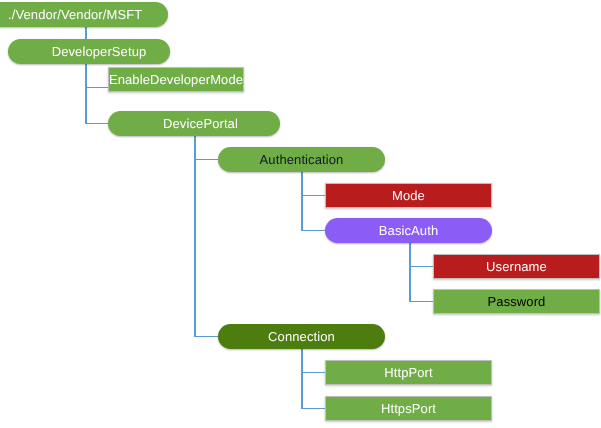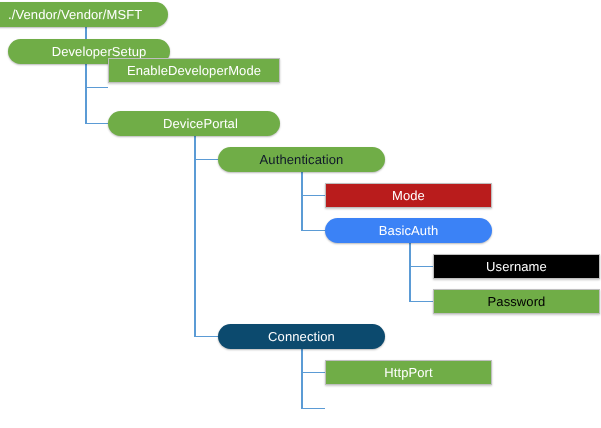--- a/index.html
+++ b/index.html
@@ -69,40 +69,43 @@
       <path d="M 410 243 L 410 301.5 L 433 301.5" fill="none" stroke="#5b9bd5" stroke-width="1.6" shape-rendering="crispEdges"></path>
       <path d="M 302 349 L 302 372.5 L 325 372.5" fill="none" stroke="#5b9bd5" stroke-width="1.6" shape-rendering="crispEdges"></path>
       <path d="M 302 349 L 302 408.5 L 325 408.5" fill="none" stroke="#5b9bd5" stroke-width="1.6" shape-rendering="crispEdges"></path>
     </svg>
 <div class="node pill root" style="left: -10px; top: 2px; width: 178px; height: 25px; background: rgb(112, 173, 71); color: rgb(255, 255, 255); justify-content: flex-start; padding-left: 18px;">
       <span>./Vendor/Vendor/MSFT</span>
     </div>
     <div class="node pill" style="left: 8px; top: 39px; width: 162px; height: 25px; background: rgb(112, 173, 71); color: rgb(255, 255, 255); padding-left: 20px;">
       <span>DeveloperSetup</span>
     </div>
-    <div class="node rect" style="left: 108px; top: 58px; width: 172px; height: 25px; background: rgb(112, 173, 71); color: rgb(255, 255, 255); border-color: rgb(191, 191, 191);">
+    <div class="node rect" style="left: 108px; top: 67px; width: 136px; height: 25px; background: rgb(112, 173, 71); color: rgb(255, 255, 255); border-color: rgb(191, 191, 191);">
       <span>EnableDeveloperMode</span>
     </div>
     <div class="node pill" style="left: 108px; top: 111px; width: 172px; height: 25px; background: rgb(112, 173, 71); color: rgb(255, 255, 255); padding-left: 13px;">
       <span>DevicePortal</span>
     </div>
     <div class="node pill" style="left: 218px; top: 147px; width: 167px; height: 25px; background: rgb(112, 173, 71); color: #0f172a;">
       <span>Authentication</span>
     </div>
     <div class="node rect" style="left: 325px; top: 183px; width: 167px; height: 25px; background: #b91c1c; color: rgb(255, 255, 255); border-color: rgb(191, 191, 191);">
       <span>Mode</span>
     </div>
-    <div class="node pill" style="left: 325px; top: 218px; width: 167px; height: 25px; background: #3b82f6; color: rgb(255, 255, 255);">
+    <div class="node pill" style="left: 325px; top: 218px; width: 167px; height: 25px; background: #8b5cf6; color: rgb(255, 255, 255);">
       <span>BasicAuth</span>
     </div>
-    <div class="node rect" style="left: 433px; top: 254px; width: 167px; height: 25px; background: #000000; color: rgb(255, 255, 255); border-color: rgb(191, 191, 191);">
+    <div class="node rect" style="left: 433px; top: 254px; width: 167px; height: 25px; background: #b91c1c; color: rgb(255, 255, 255); border-color: rgb(191, 191, 191);">
       <span>Username</span>
     </div>
     <div class="node rect" style="left: 433px; top: 289px; width: 167px; height: 25px; background: rgb(112, 173, 71); color: #000000; border-color: rgb(191, 191, 191);">
       <span>Password</span>
     </div>
-    <div class="node pill" style="left: 218px; top: 324px; width: 167px; height: 25px; background: #0c4a6e; color: rgb(255, 255, 255);">
+    <div class="node pill" style="left: 218px; top: 324px; width: 167px; height: 25px; background: #4d7c0f; color: rgb(255, 255, 255);">
       <span>Connection</span>
     </div>
     <div class="node rect" style="left: 325px; top: 360px; width: 167px; height: 25px; background: rgb(112, 173, 71); color: rgb(255, 255, 255); border-color: rgb(191, 191, 191);">
       <span>HttpPort</span>
     </div>
+    <div class="node rect" style="left: 325px; top: 396px; width: 167px; height: 25px; background: rgb(112, 173, 71); color: rgb(255, 255, 255); border-color: rgb(191, 191, 191);">
+      <span>HttpsPort</span>
+    </div>
   </div>
 
 </body></html>

